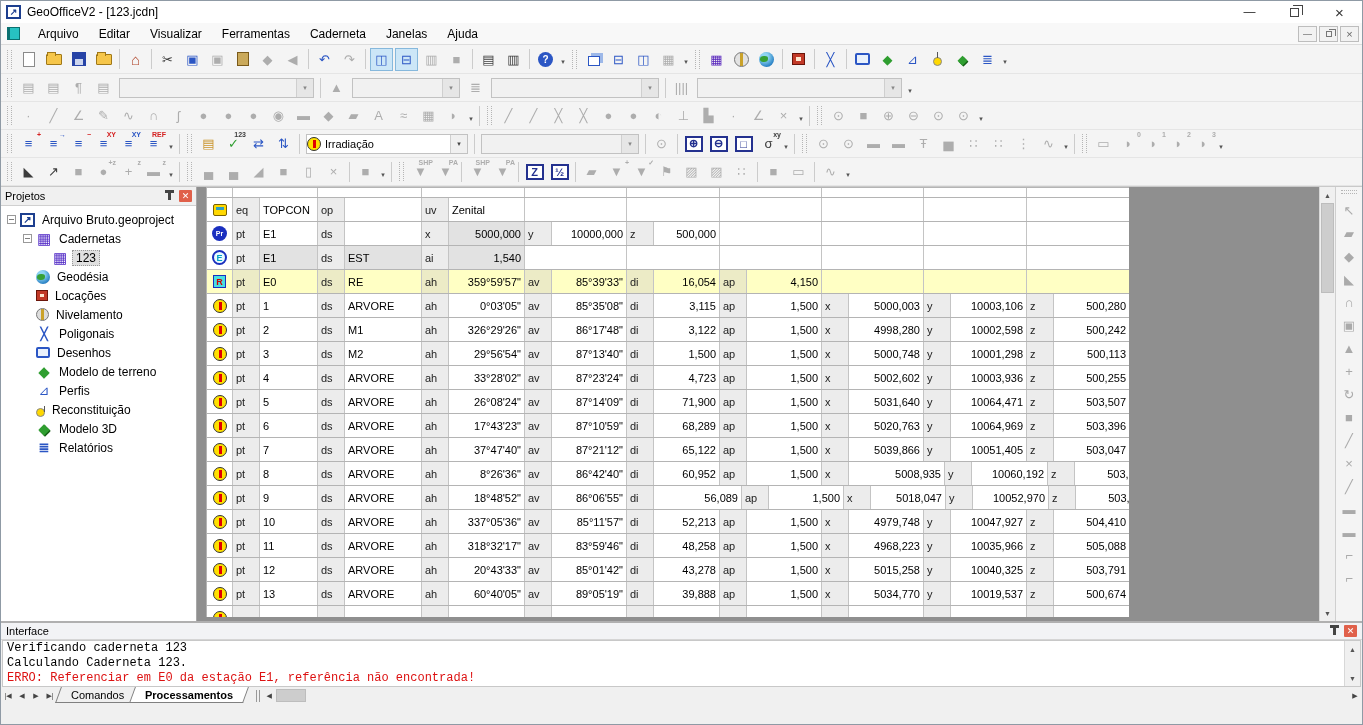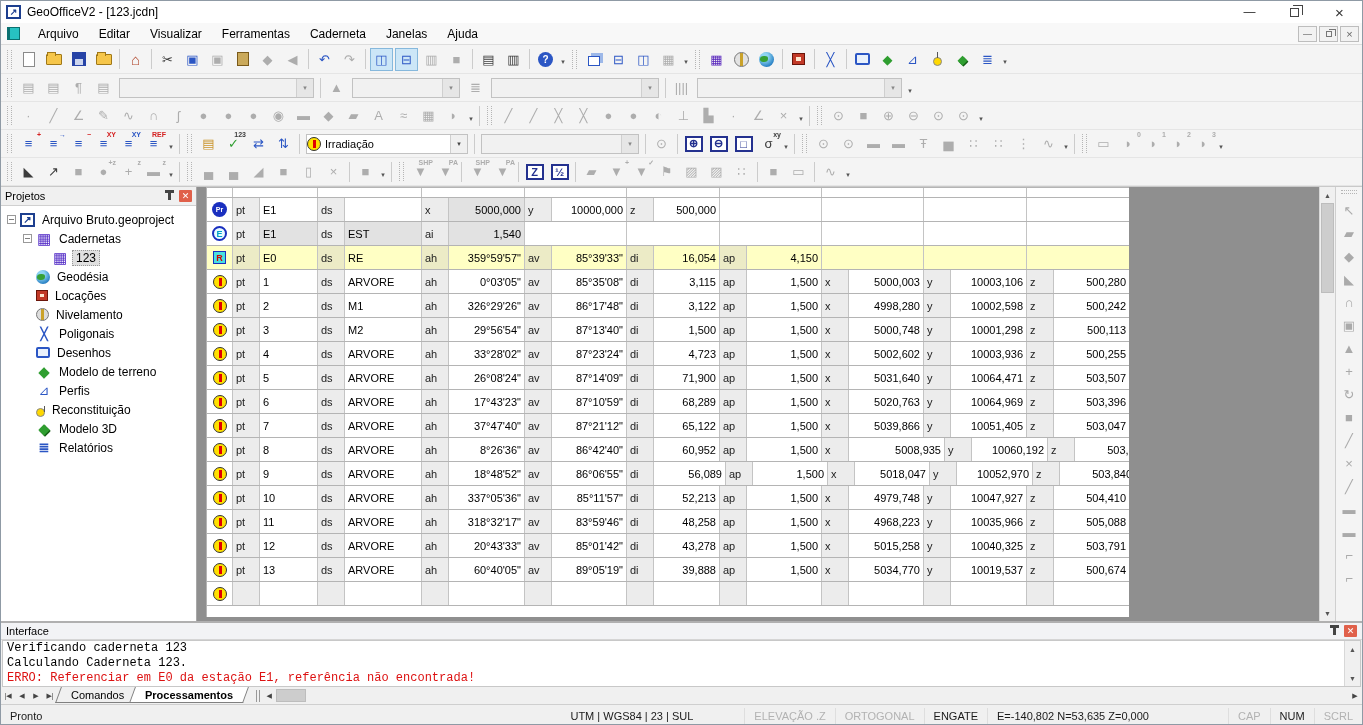--- a/index.html
+++ b/index.html
@@ -788,20 +788,37 @@
             <div class="hcell" style="width: 103px;"></div>
             <div class="hcell" style="width: 102px;"></div>
             <div class="hcell" style="width: 93px;"></div>
             <div class="hcell" style="width: 102px;"></div>
             <div class="hcell" style="width: 102px;"></div>
             <div class="hcell" style="width: 103px;"></div>
             <div class="hcell" style="width: 103px;"></div>
           </div>
           <div class="trow">
             <div class="cell iconcell">
+              <span class="gi gi-instrument"></span>
+            </div>
+            <div class="cell lab" style="width: 27px;">eq</div>
+            <div class="cell val" style="width: 58px;">TOPCON</div>
+            <div class="cell lab" style="width: 27px;">op</div>
+            <div class="cell val" style="width: 77px;"></div>
+            <div class="cell lab" style="width: 27px;">uv</div>
+            <div class="cell val" style="width: 76px;">Zenital</div>
+            <div class="cell empty" style="width: 102px;"></div>
+            <div class="cell empty" style="width: 93px;"></div>
+            <div class="cell empty" style="width: 102px;"></div>
+            <div class="cell empty" style="width: 102px;"></div>
+            <div class="cell empty" style="width: 103px;"></div>
+            <div class="cell empty" style="width: 103px;"></div>
+          </div>
+          <div class="trow">
+            <div class="cell iconcell">
               <span class="gi gi-pr">Pr</span>
             </div>
             <div class="cell lab" style="width: 27px;">pt</div>
             <div class="cell val" style="width: 58px;">E1</div>
             <div class="cell lab" style="width: 27px;">ds</div>
             <div class="cell val" style="width: 77px;"></div>
             <div class="cell lab" style="width: 27px;">x</div>
             <div class="cell val num shaded" style="width: 76px;">5000,000</div>
             <div class="cell lab" style="width: 27px;">y</div>
             <div class="cell val num" style="width: 75px;">10000,000</div>
@@ -1039,21 +1056,21 @@
             </div>
             <div class="cell lab" style="width: 27px;">pt</div>
             <div class="cell val" style="width: 58px;">9</div>
             <div class="cell lab" style="width: 27px;">ds</div>
             <div class="cell val" style="width: 77px;">ARVORE</div>
             <div class="cell lab" style="width: 27px;">ah</div>
             <div class="cell val num" style="width: 76px;">18°48'52"</div>
             <div class="cell lab" style="width: 27px;">av</div>
             <div class="cell val num" style="width: 75px;">86°06'55"</div>
             <div class="cell lab" style="width: 27px;">di</div>
-            <div class="cell val num" style="width: 72px;">56,089</div>
+            <div class="cell val num" style="width: 88px;">56,089</div>
             <div class="cell lab" style="width: 27px;">ap</div>
             <div class="cell val num" style="width: 75px;">1,500</div>
             <div class="cell lab" style="width: 27px;">x</div>
             <div class="cell val num" style="width: 75px;">5018,047</div>
             <div class="cell lab" style="width: 27px;">y</div>
             <div class="cell val num" style="width: 76px;">10052,970</div>
             <div class="cell lab" style="width: 27px;">z</div>
             <div class="cell val num" style="width: 76px;">503,840</div>
           </div>
           <div class="trow">
@@ -1233,28 +1250,14 @@
       <div class="hsb">
         <div class="hsplit"></div>
         <div class="hbtn" id="hsl">◀</div>
         <div class="hthumb"></div>
         <div class="htrack"></div>
         <div class="hbtn" id="hsr">▶</div>
       </div>
     </div>
   </div>
 
-  <div class="status">
-    <div class="scell">Pronto</div>
-    <div class="sflex"></div>
-    <div class="scell">UTM | WGS84 | 23 | SUL</div>
-    <div class="sgap1"></div>
-    <div class="scell dim bl">ELEVAÇÃO .Z</div>
-    <div class="scell dim bl">ORTOGONAL</div>
-    <div class="scell bl">ENGATE</div>
-    <div class="scell bl">E=-140,802 N=53,635 Z=0,000</div>
-    <div class="sgap2"></div>
-    <div class="scell dim bl">CAP</div>
-    <div class="scell bl">NUM</div>
-    <div class="scell dim bl">SCRL</div>
-  </div>
 
 </div>
 
 </body></html>

